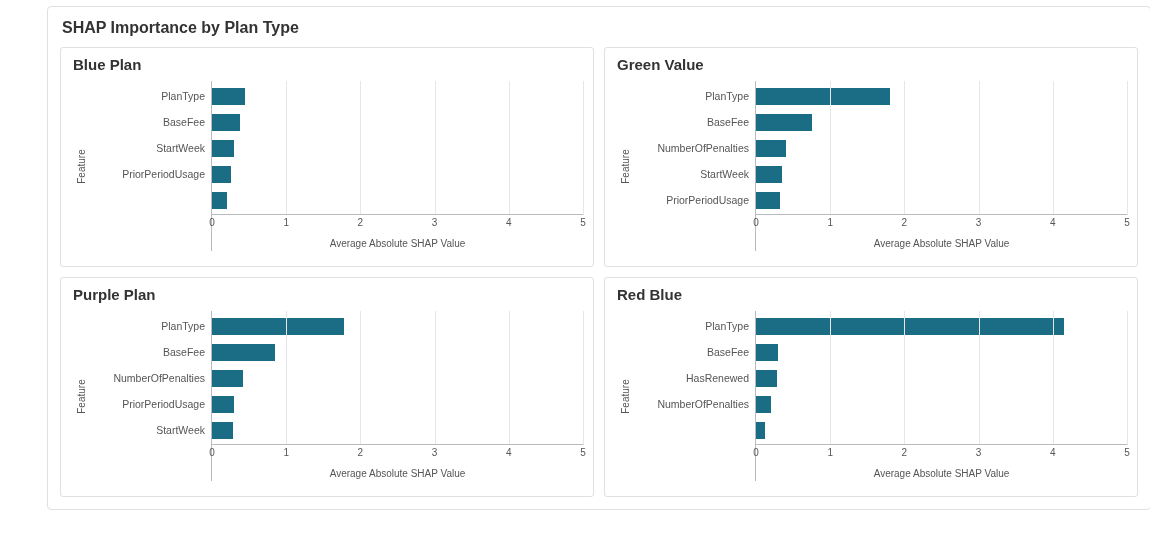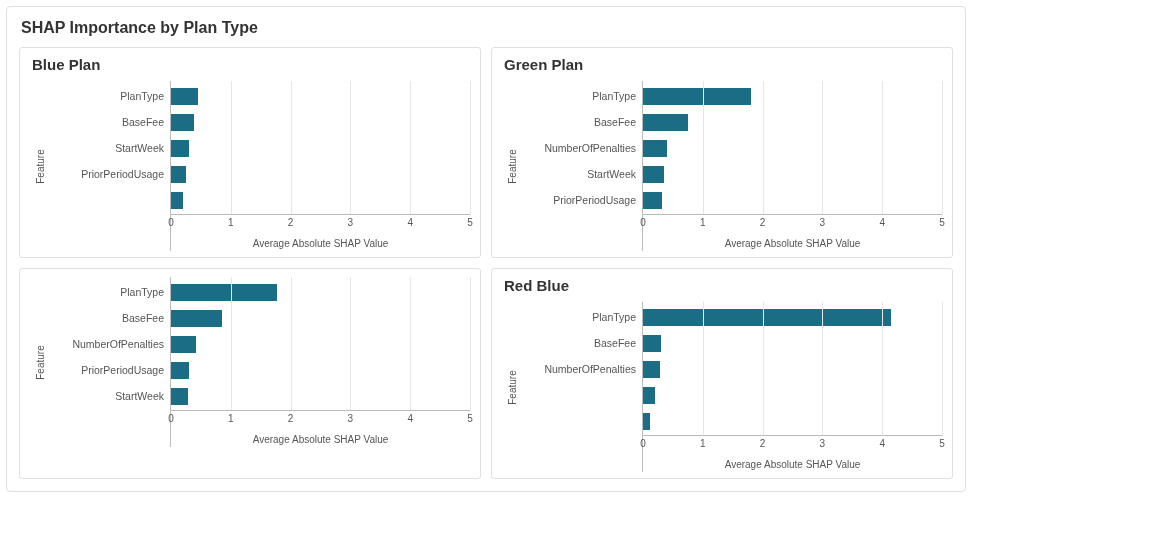--- a/index.html
+++ b/index.html
@@ -7,37 +7,38 @@
     margin: 0;
     padding: 6px;
     font-family: "Segoe UI", Arial, sans-serif;
     background: #fff;
     color: #333;
   }
   .outer {
     border: 1px solid #e0e0e0;
     border-radius: 4px;
     padding: 10px 12px 12px 12px;
-    width: 960px;
+    width: 1104px;
+    margin-left: 41px;
   }
   .main-title {
     font-size: 16px;
     font-weight: 600;
     color: #333;
     margin: 2px 0 10px 2px;
   }
   .grid {
     display: grid;
     grid-template-columns: 1fr 1fr;
     gap: 10px;
   }
   .panel {
     border: 1px solid #e0e0e0;
     border-radius: 3px;
-    padding: 8px 10px 6px 10px;
+    padding: 8px 10px 15px 10px;
     position: relative;
   }
   .panel-title {
     font-size: 15px;
     font-weight: 600;
     color: #333;
     margin: 0 0 8px 2px;
   }
   .chart-area {
     display: flex;
@@ -181,21 +182,21 @@
             <div class="gridline" style="left: 40%;"></div>
             <div class="gridline" style="left: 60%;"></div>
             <div class="gridline" style="left: 80%;"></div>
             <div class="gridline" style="left: 100%;"></div>
             <div class="baseline" style="bottom: 36px;"></div>
           </div>
       </div>
     </div>
 
     <div class="panel">
-      <div class="panel-title">Green Plan</div>
+      <div class="panel-title">Green Value</div>
       <div class="chart-area">
         <div class="ylabel-wrap">
             <div class="ylabel">Feature</div>
           </div>
         <div class="catcol">
           <div class="cat">PlanType</div>
           <div class="cat">BaseFee</div>
           <div class="cat">NumberOfPenalties</div>
           <div class="cat">StartWeek</div>
           <div class="cat">PriorPeriodUsage</div>
@@ -231,20 +232,21 @@
             <div class="gridline" style="left: 40%;"></div>
             <div class="gridline" style="left: 60%;"></div>
             <div class="gridline" style="left: 80%;"></div>
             <div class="gridline" style="left: 100%;"></div>
             <div class="baseline" style="bottom: 36px;"></div>
           </div>
       </div>
     </div>
 
     <div class="panel">
+      <div class="panel-title">Purple Plan</div>
       <div class="chart-area">
         <div class="ylabel-wrap">
             <div class="ylabel">Feature</div>
           </div>
         <div class="catcol">
           <div class="cat">PlanType</div>
           <div class="cat">BaseFee</div>
           <div class="cat">NumberOfPenalties</div>
           <div class="cat">PriorPeriodUsage</div>
           <div class="cat">StartWeek</div>
@@ -288,20 +290,21 @@
 
     <div class="panel">
       <div class="panel-title">Red Blue</div>
       <div class="chart-area">
         <div class="ylabel-wrap">
             <div class="ylabel">Feature</div>
           </div>
         <div class="catcol">
           <div class="cat">PlanType</div>
           <div class="cat">BaseFee</div>
+          <div class="cat">HasRenewed</div>
           <div class="cat">NumberOfPenalties</div>
         </div>
         <div class="plot">
           <div class="bars">
               <div class="barrow">
                 <div class="bar" style="width: 83%;"></div>
               </div>
               <div class="barrow">
                 <div class="bar" style="width: 6%;"></div>
               </div>

